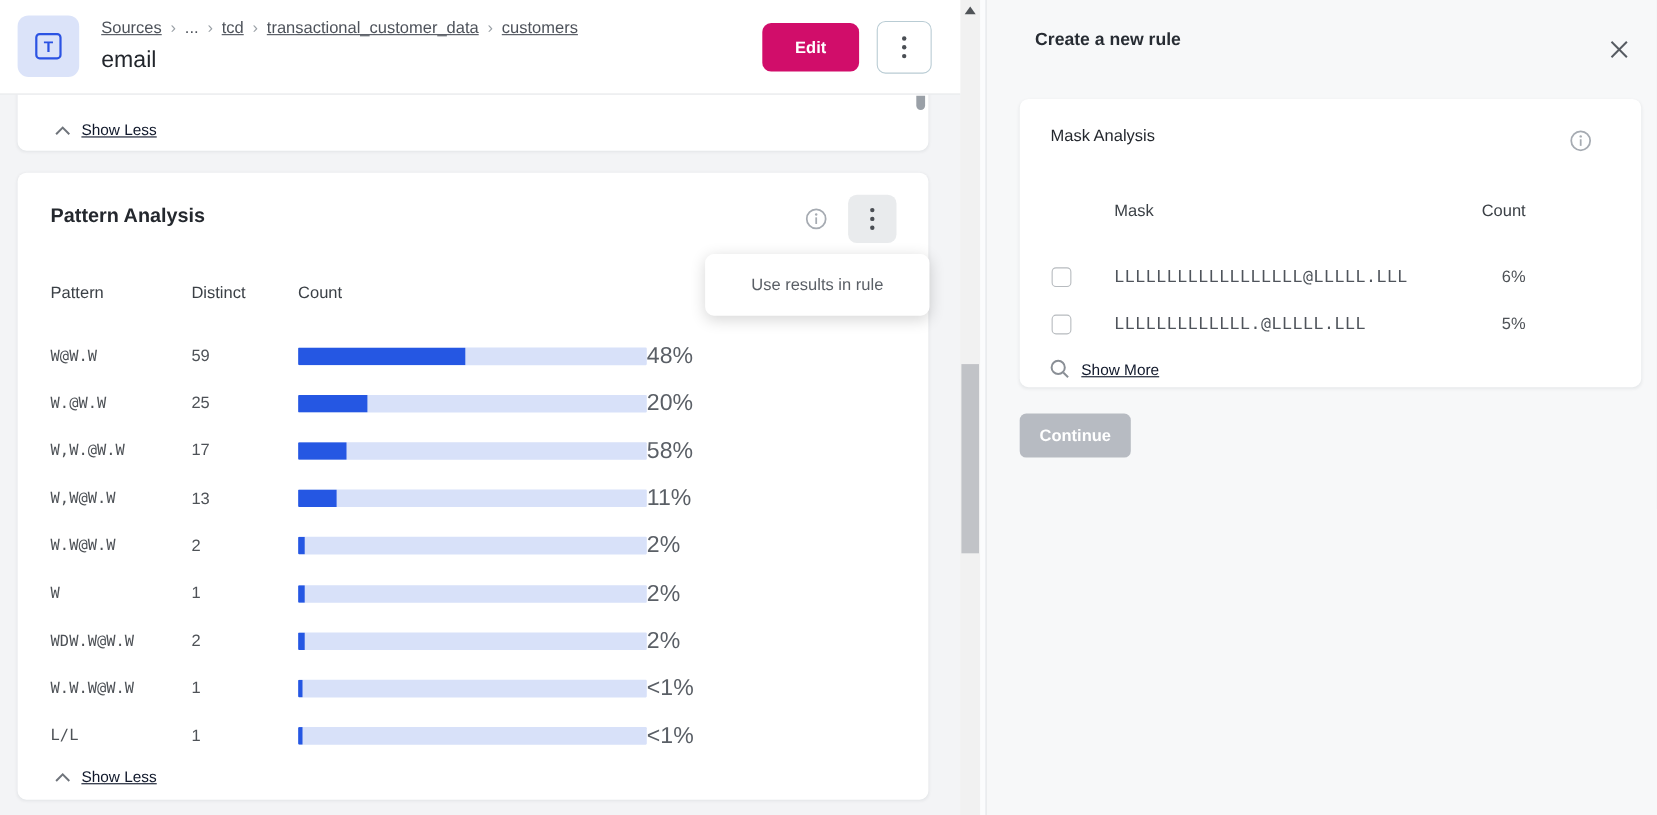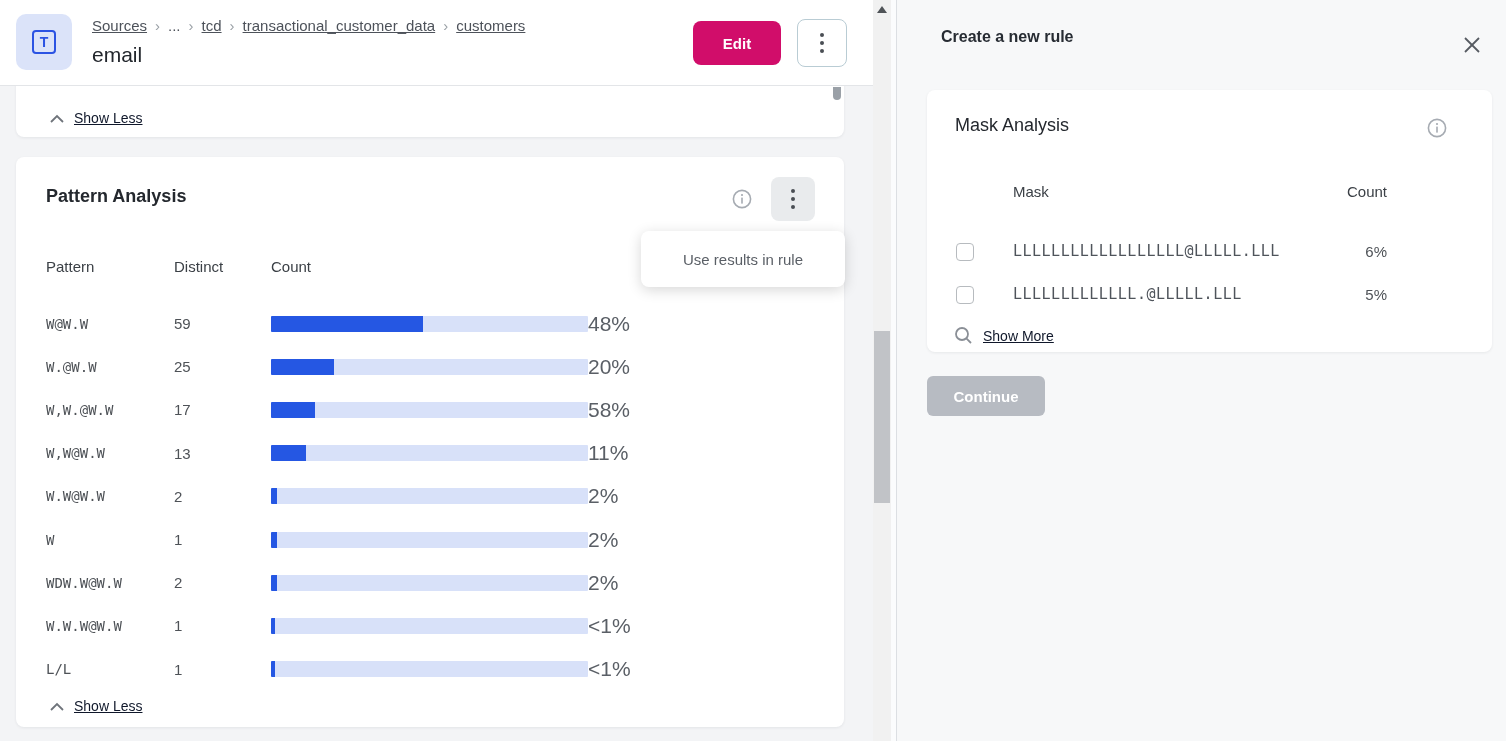--- a/index.html
+++ b/index.html
@@ -72,32 +72,32 @@
   .pane-divider { position:absolute; left:891px; top:0; width:6px; height:741px; background:#fbfcfd;
                   border-right:1px solid #dcdfe3; }
 
   
   .side-panel { position:absolute; left:897px; top:0; width:609px; height:741px; background:#f7f8f9; }
   .panel-title { position:absolute; left:44px; top:28px; font-size:16px; font-weight:600; color:#272c33; }
   .close-btn { position:absolute; left:563px; top:33px; width:24px; height:24px; background:none; border:none;
                cursor:pointer; display:flex; align-items:center; justify-content:center; }
   .mask-card { position:absolute; left:30px; top:90px; width:565px; height:262px; background:#fff;
                border-radius:8px; box-shadow:0 1px 3px rgba(16,24,40,.07); }
-  .ma-title { position:absolute; left:28px; top:25px; font-size:18px; font-weight:500; color:#24282e; }
+  .ma-title { position:absolute; left:28px; top:25px; font-size:15px; font-weight:500; color:#24282e; }
   .ma-info { left:500px; top:28px; }
   .ma-col-mask { position:absolute; left:86px; top:93px; font-size:15px; font-weight:500; color:#3b4046; }
   .ma-col-count { position:absolute; left:380px; top:93px; width:80px; text-align:right;
                   font-size:15px; font-weight:500; color:#3b4046; }
   .checkbox { position:absolute; left:29px; width:18px; height:18px; border:1.5px solid #b7bbbf;
               border-radius:4px; background:#fff; cursor:pointer; }
   .mask-text { position:absolute; left:86px; font-family:"DejaVu Sans Mono", monospace; font-size:15px;
                letter-spacing:.5px; color:#4f545b; }
   .count-text { position:absolute; left:380px; width:80px; text-align:right; font-size:15px; color:#4e5257; }
   .show-more { left:27px; top:236px; }
-  .continue-btn { position:absolute; left:30px; top:376px; width:118px; height:40px; border:none;
+  .continue-btn { position:absolute; left:30px; top:376px; width:101px; height:40px; border:none;
                   border-radius:6px; background:#b7bbc2; color:#fff; font-size:15px; font-weight:700;
                   font-family:inherit; cursor:default; }
   svg { display:block; }
 </style>
 </head>
 <body>
 
 <div class="left-pane">
 
   <div class="card show-less-card">

